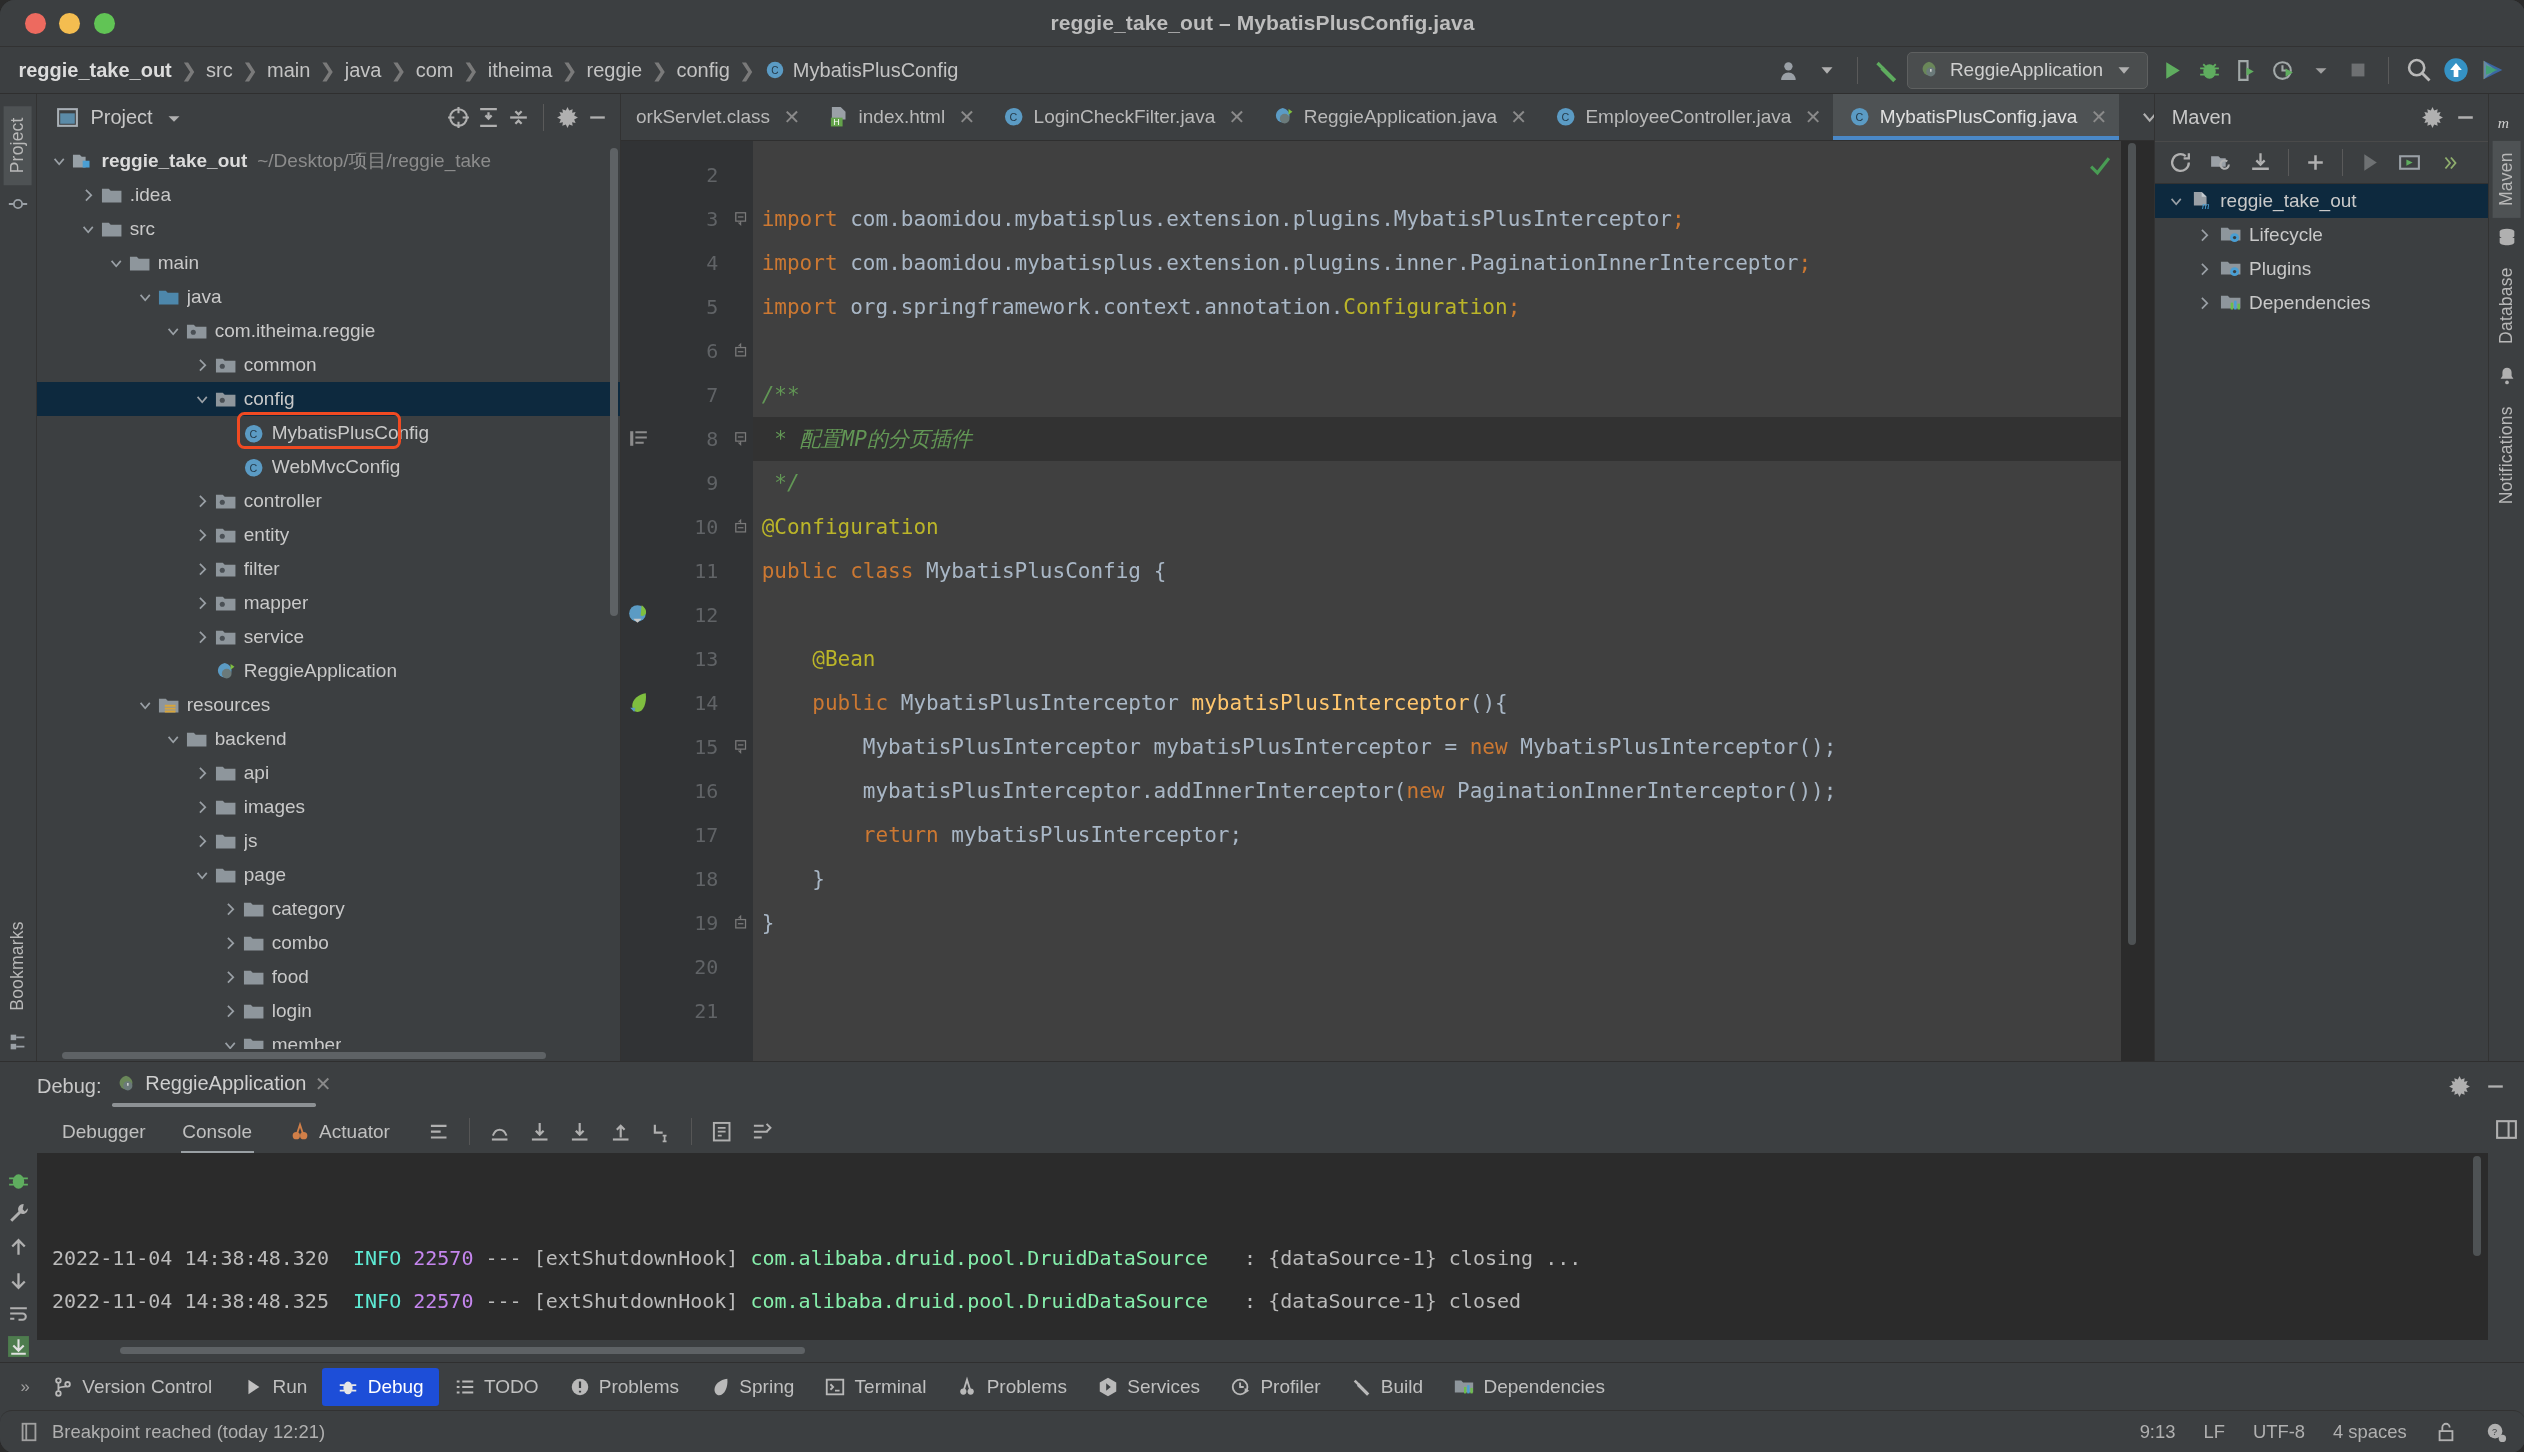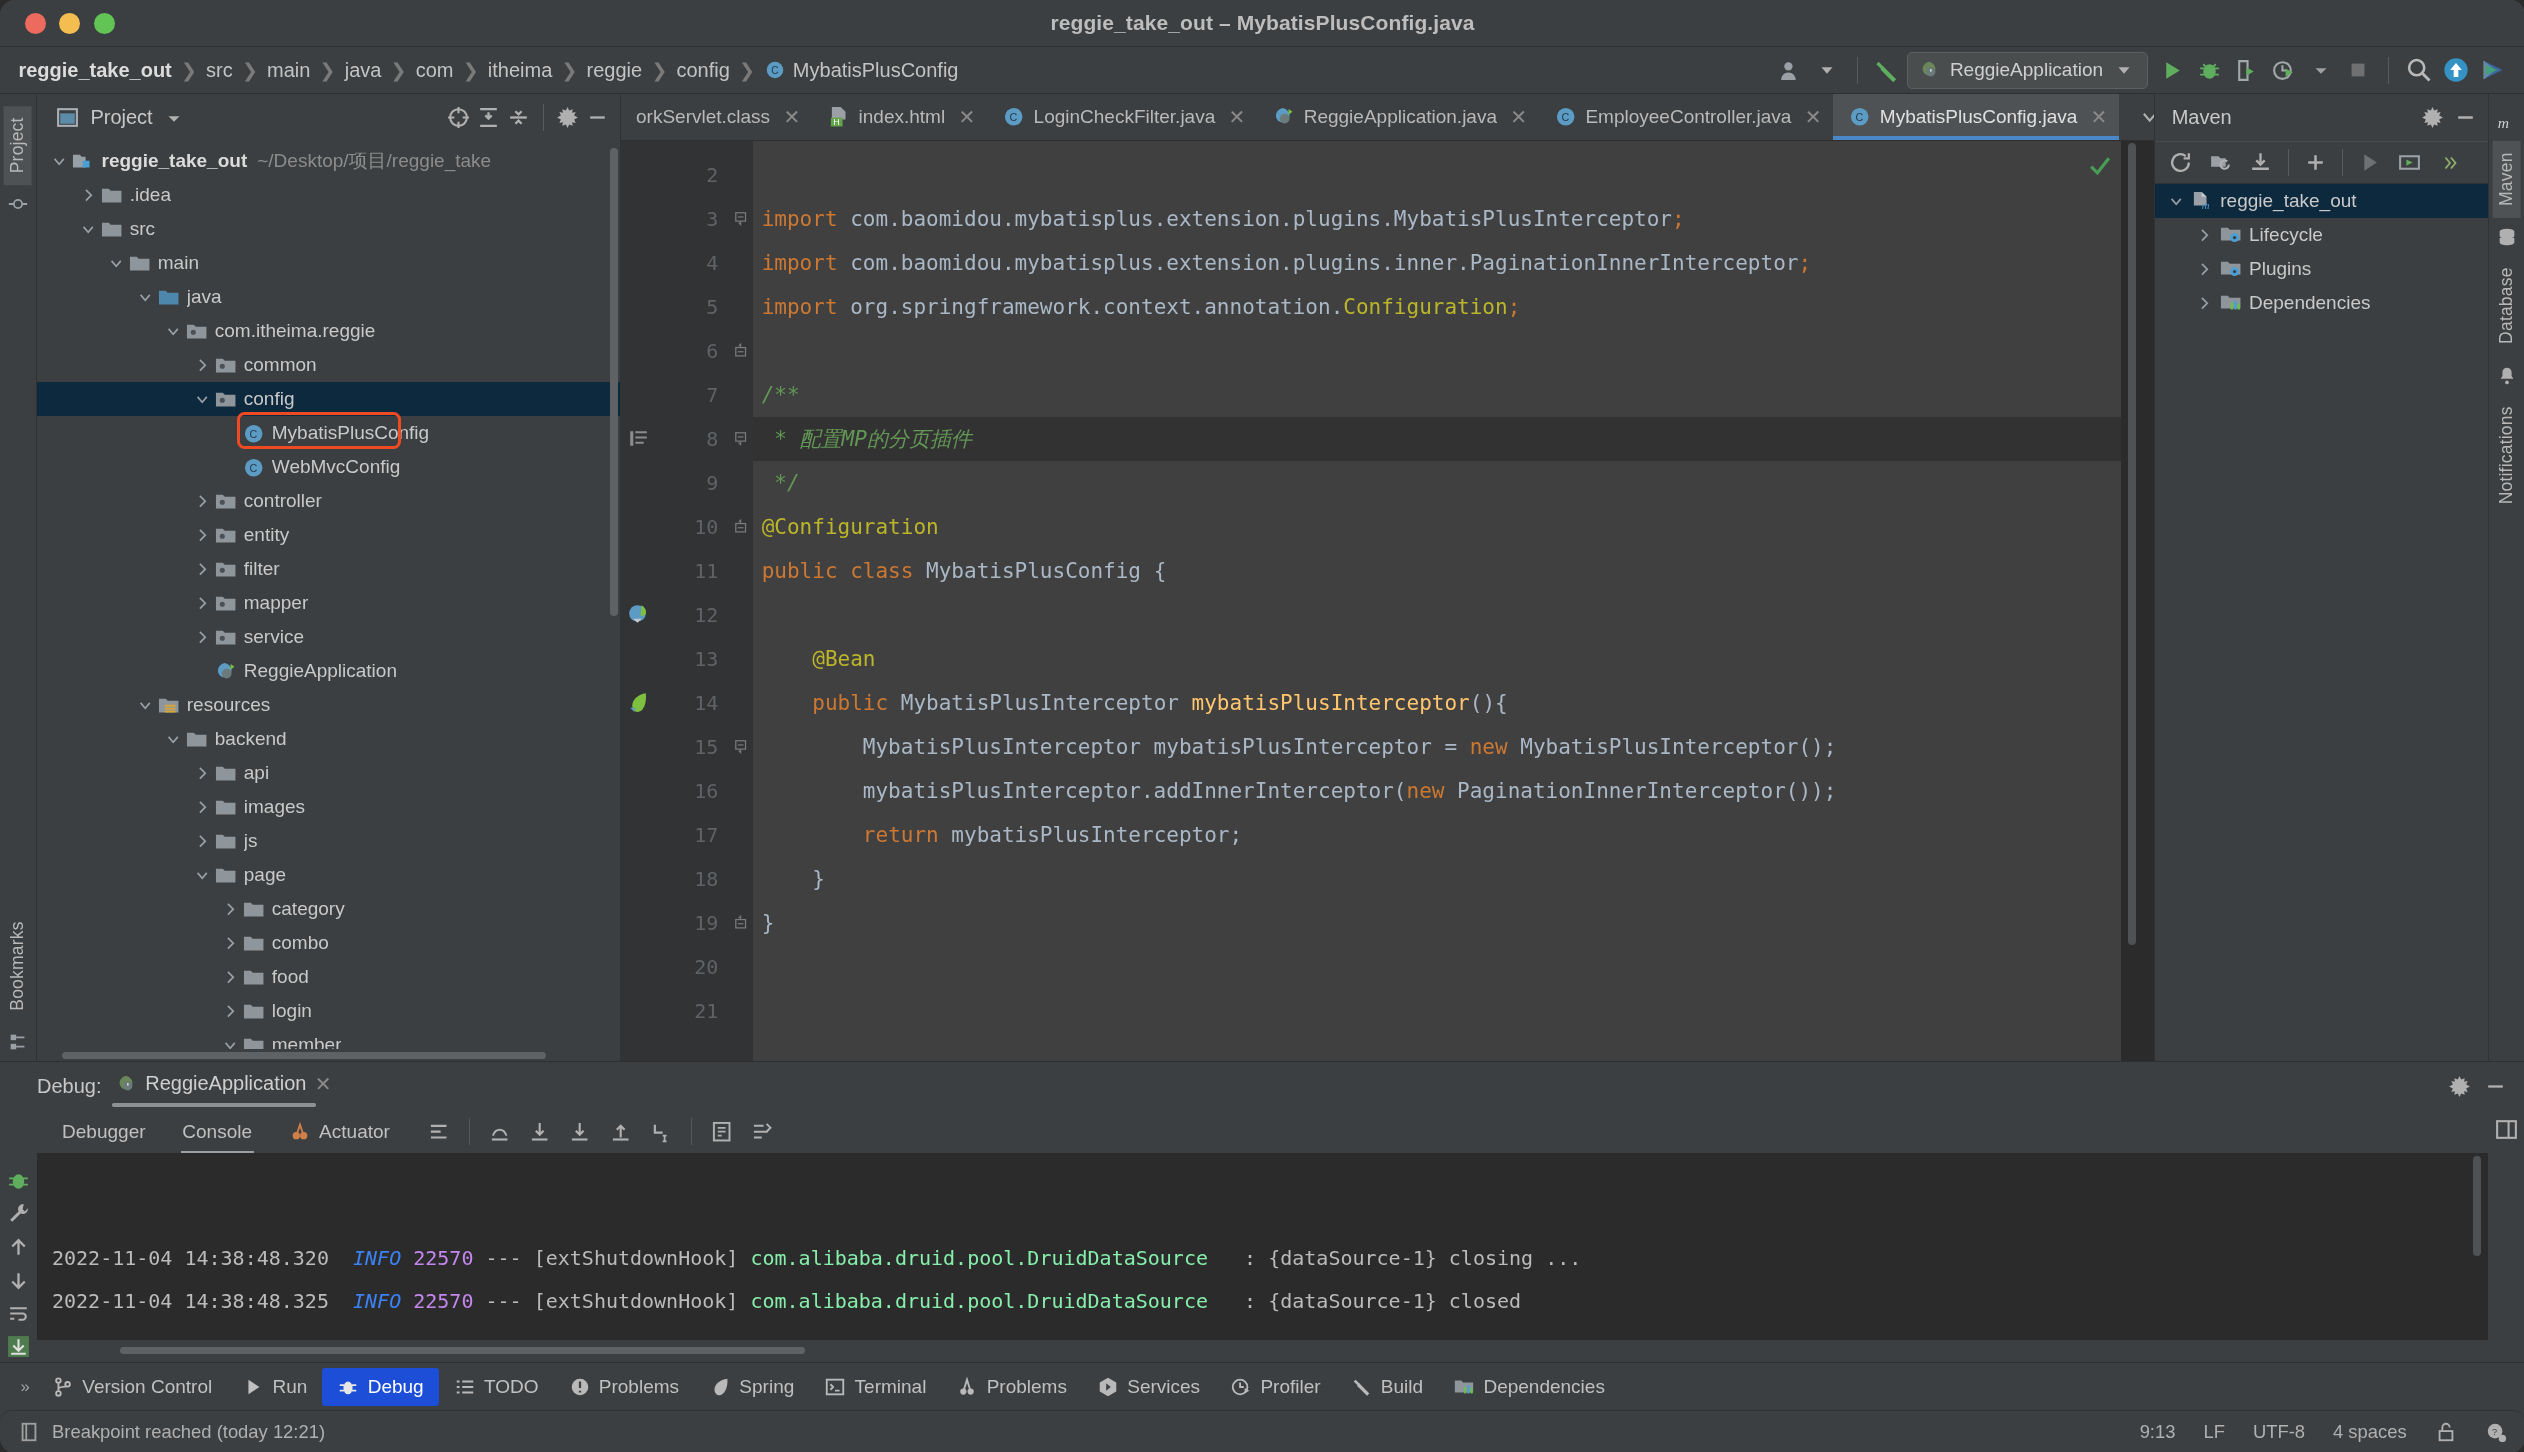--- a/index.html
+++ b/index.html
@@ -245,21 +245,21 @@
     content:""; position:absolute; left:16.7px; right:16.7px; bottom:-1.7px; height:4.2px; background:#9aa0a4;
   }
   .dsep { width:0.8px; height:27px; background:#565656; margin:0 8.3px; }
   .console {
     flex: 1 1 auto; background: #2b2b2b; margin: 0 0 0 0;
     font-family: "DejaVu Sans Mono", monospace; font-size: 20px;
     color: #bbbbbb; padding: 11.7px 0 0 15px; overflow: hidden; position: relative;
     white-space: pre;
   }
   .console .line { height: 43px; line-height: 43px; }
-  .c-info { color: #3b82f6; font-style: italic; }
+  .c-info { color: #5eead4; }
   .c-pid  { color: #c586ee; }
   .c-cls  { color: #86efac; }
   .c-dash { color: #bbbbbb; }
   .console .vt { position:absolute; right:6.7px; top:3.3px; width:8.3px; height:100px; background:#4e5254; border-radius:4.2px;}
   .dbgright { width: 37px; flex: 0 0 37px; background:#3c3f41; display:flex; flex-direction:column; align-items:center; padding-top:6.7px;}
   .dbgscroll { height: 22px; flex: 0 0 22px; background:#3c3f41; position: relative; }
   .dbgscroll .thumb { position:absolute; left:83px; top:6.7px; height:7.5px; width:685px; background:#5e6265; border-radius:4.2px;}
   .dbg-chev { display:flex; align-items:center; justify-content:center; color:#a0a0a0; font-size:16.7px; }
 
   

